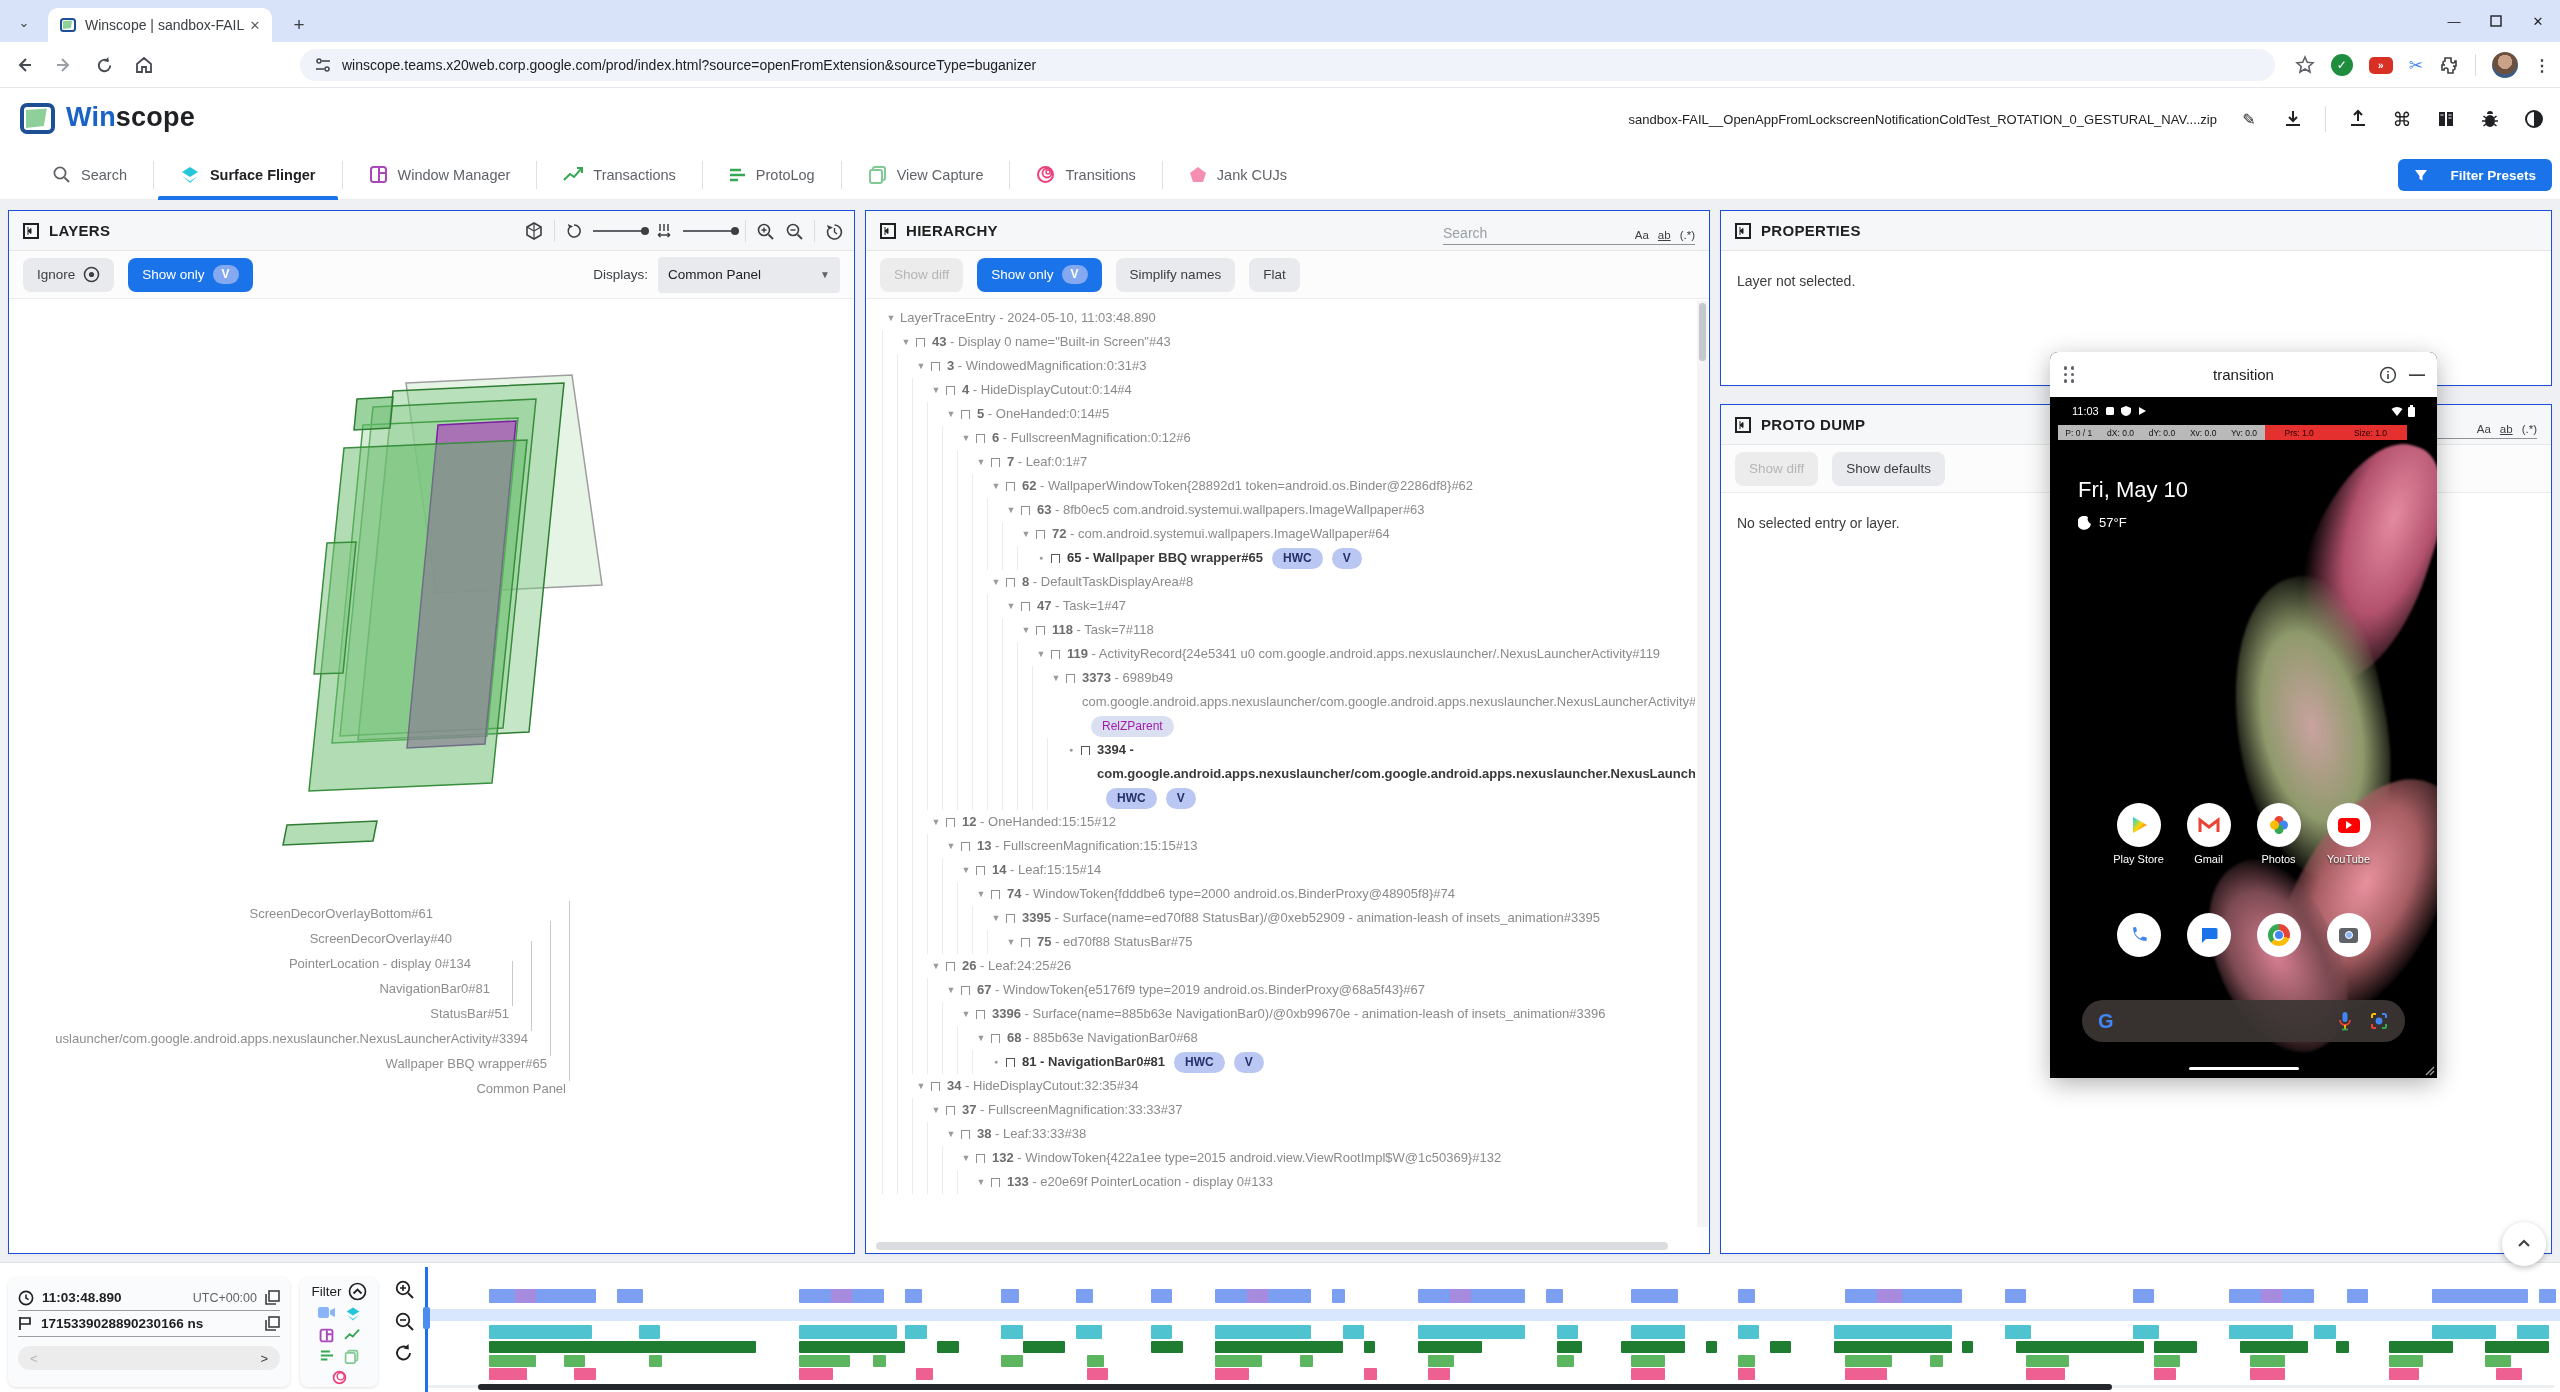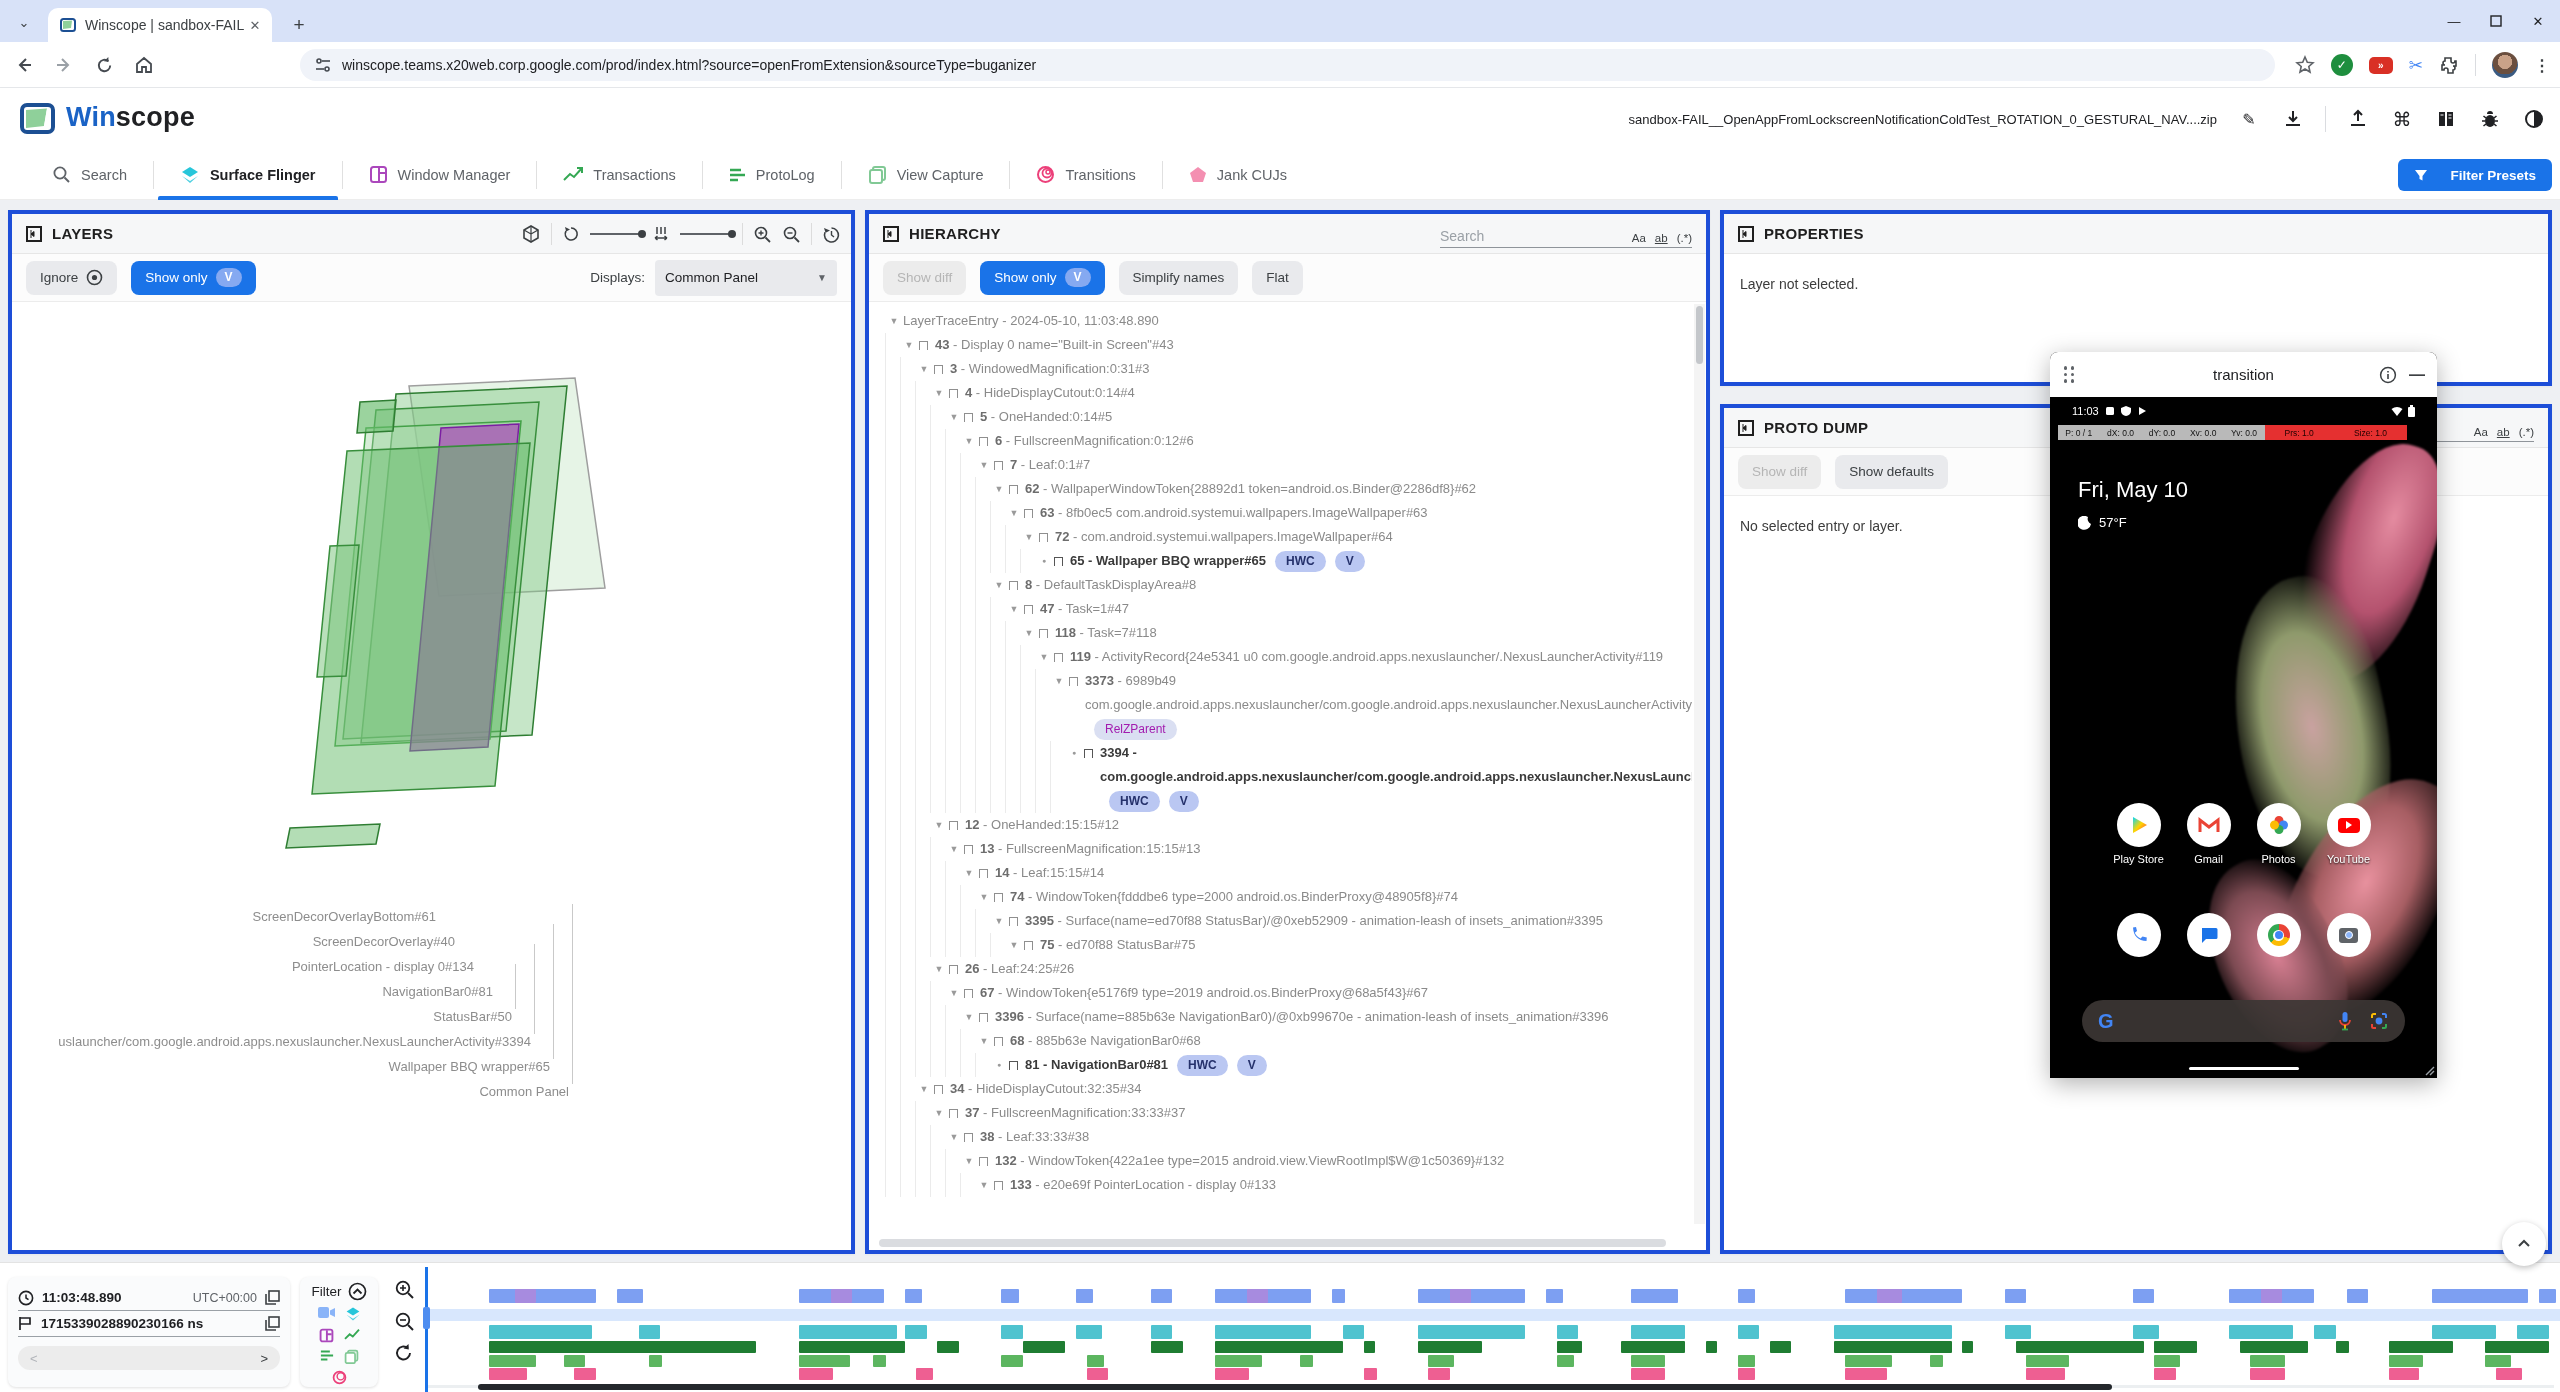--- a/index.html
+++ b/index.html
@@ -35,21 +35,21 @@
 
   
   .wstabs { position:absolute; left:0; top:150px; width:2560px; height:50px; background:#fff; border-bottom:1px solid #ededed; display:flex; align-items:center; padding-left:26px; }
   .wstab { height:50px; display:flex; align-items:center; gap:10px; padding:0 26px; font-size:14.5px; color:#5f6368; position:relative; cursor:pointer; }
   .wstab.active { color:#202124; font-weight:600; }
   .wstab.active::after { content:""; position:absolute; left:4px; right:4px; bottom:0; height:4px; background:#1a73e8; border-radius:2px 2px 0 0; }
   .tabdiv { width:1px; height:28px; background:#e0e0e0; }
   .filter-presets { position:absolute; right:8px; top:9px; height:32px; background:#1a73e8; color:#fff; border:none; border-radius:6px; font-size:13.5px; font-weight:600; padding:0 16px; display:flex; align-items:center; gap:22px; font-family:inherit; }
 
   
-  .card { position:absolute; background:#fff; border:4px solid #1d4ed8; box-shadow:0 1px 2px rgba(0,0,0,.04); }
+  .card { position:absolute; background:#fff; border:1px solid #1d4ed8; box-shadow:0 1px 2px rgba(0,0,0,.04); }
   .card-h { height:40px; background:#f6f7f8; border-bottom:1px solid #e6e6e6; display:flex; align-items:center; padding:0 14px; gap:10px; position:relative; }
   .card-title { font-size:15px; font-weight:700; color:#1f1f1f; letter-spacing:.3px; }
   .toolbar { height:48px; background:#fcfcfc; border-bottom:1px solid #ececec; display:flex; align-items:center; padding:0 14px; gap:14px; position:relative; }
   .chip { height:34px; border-radius:8px; padding:0 14px; font-size:13.5px; display:inline-flex; align-items:center; gap:8px; border:none; font-family:inherit; }
   .chip.gray { background:#e9eaed; color:#3c4043; }
   .chip.blue { background:#1a73e8; color:#fff; }
   .chip.disabled { background:#ececec; color:#b5b5b5; }
   .vbadge { background:#85a9f1; color:#fff; border-radius:10px; padding:0 9px; font-size:12px; line-height:19px; font-weight:600; }
   .searchfield { position:absolute; right:14px; top:8px; width:252px; height:26px; border-bottom:1px solid #8f949a; display:flex; align-items:flex-end; justify-content:space-between; padding-bottom:3px; }
   .searchfield .ph { color:#9aa0a6; font-size:14px; }
@@ -434,21 +434,21 @@
   </svg>
   <div id="layer-labels" style="position:absolute;left:0;top:0;width:845px;height:1042px;overflow:hidden">
       <div class="llabel" style="right: 421px; top: 695px;">ScreenDecorOverlayBottom#61</div>
       <div class="lline" style="left: 427px; top: 830px;"></div>
       <div class="llabel" style="right: 402px; top: 720px;">ScreenDecorOverlay#40</div>
       <div class="lline" style="left: 446px; top: 810px;"></div>
       <div class="llabel" style="right: 383px; top: 745px;">PointerLocation - display 0#134</div>
       <div class="lline" style="left: 465px; top: 790px;"></div>
       <div class="llabel" style="right: 364px; top: 770px;">NavigationBar0#81</div>
       <div class="lline" style="left: 484px; top: 770px; height: 0px;"></div>
-      <div class="llabel" style="right: 345px; top: 795px;">StatusBar#50</div>
+      <div class="llabel" style="right: 345px; top: 795px;">StatusBar#51</div>
       <div class="lline" style="left: 503px; top: 750px; height: 45px;"></div>
       <div class="llabel" style="right: 326px; top: 820px;">uslauncher/com.google.android.apps.nexuslauncher.NexusLauncherActivity#3394</div>
       <div class="lline" style="left: 522px; top: 730px; height: 90px;"></div>
       <div class="llabel" style="right: 307px; top: 845px;">Wallpaper BBQ wrapper#65</div>
       <div class="lline" style="left: 541px; top: 710px; height: 135px;"></div>
       <div class="llabel" style="right: 288px; top: 870px;">Common Panel</div>
       <div class="lline" style="left: 560px; top: 690px; height: 180px;"></div>
     </div>
 </div>
 

